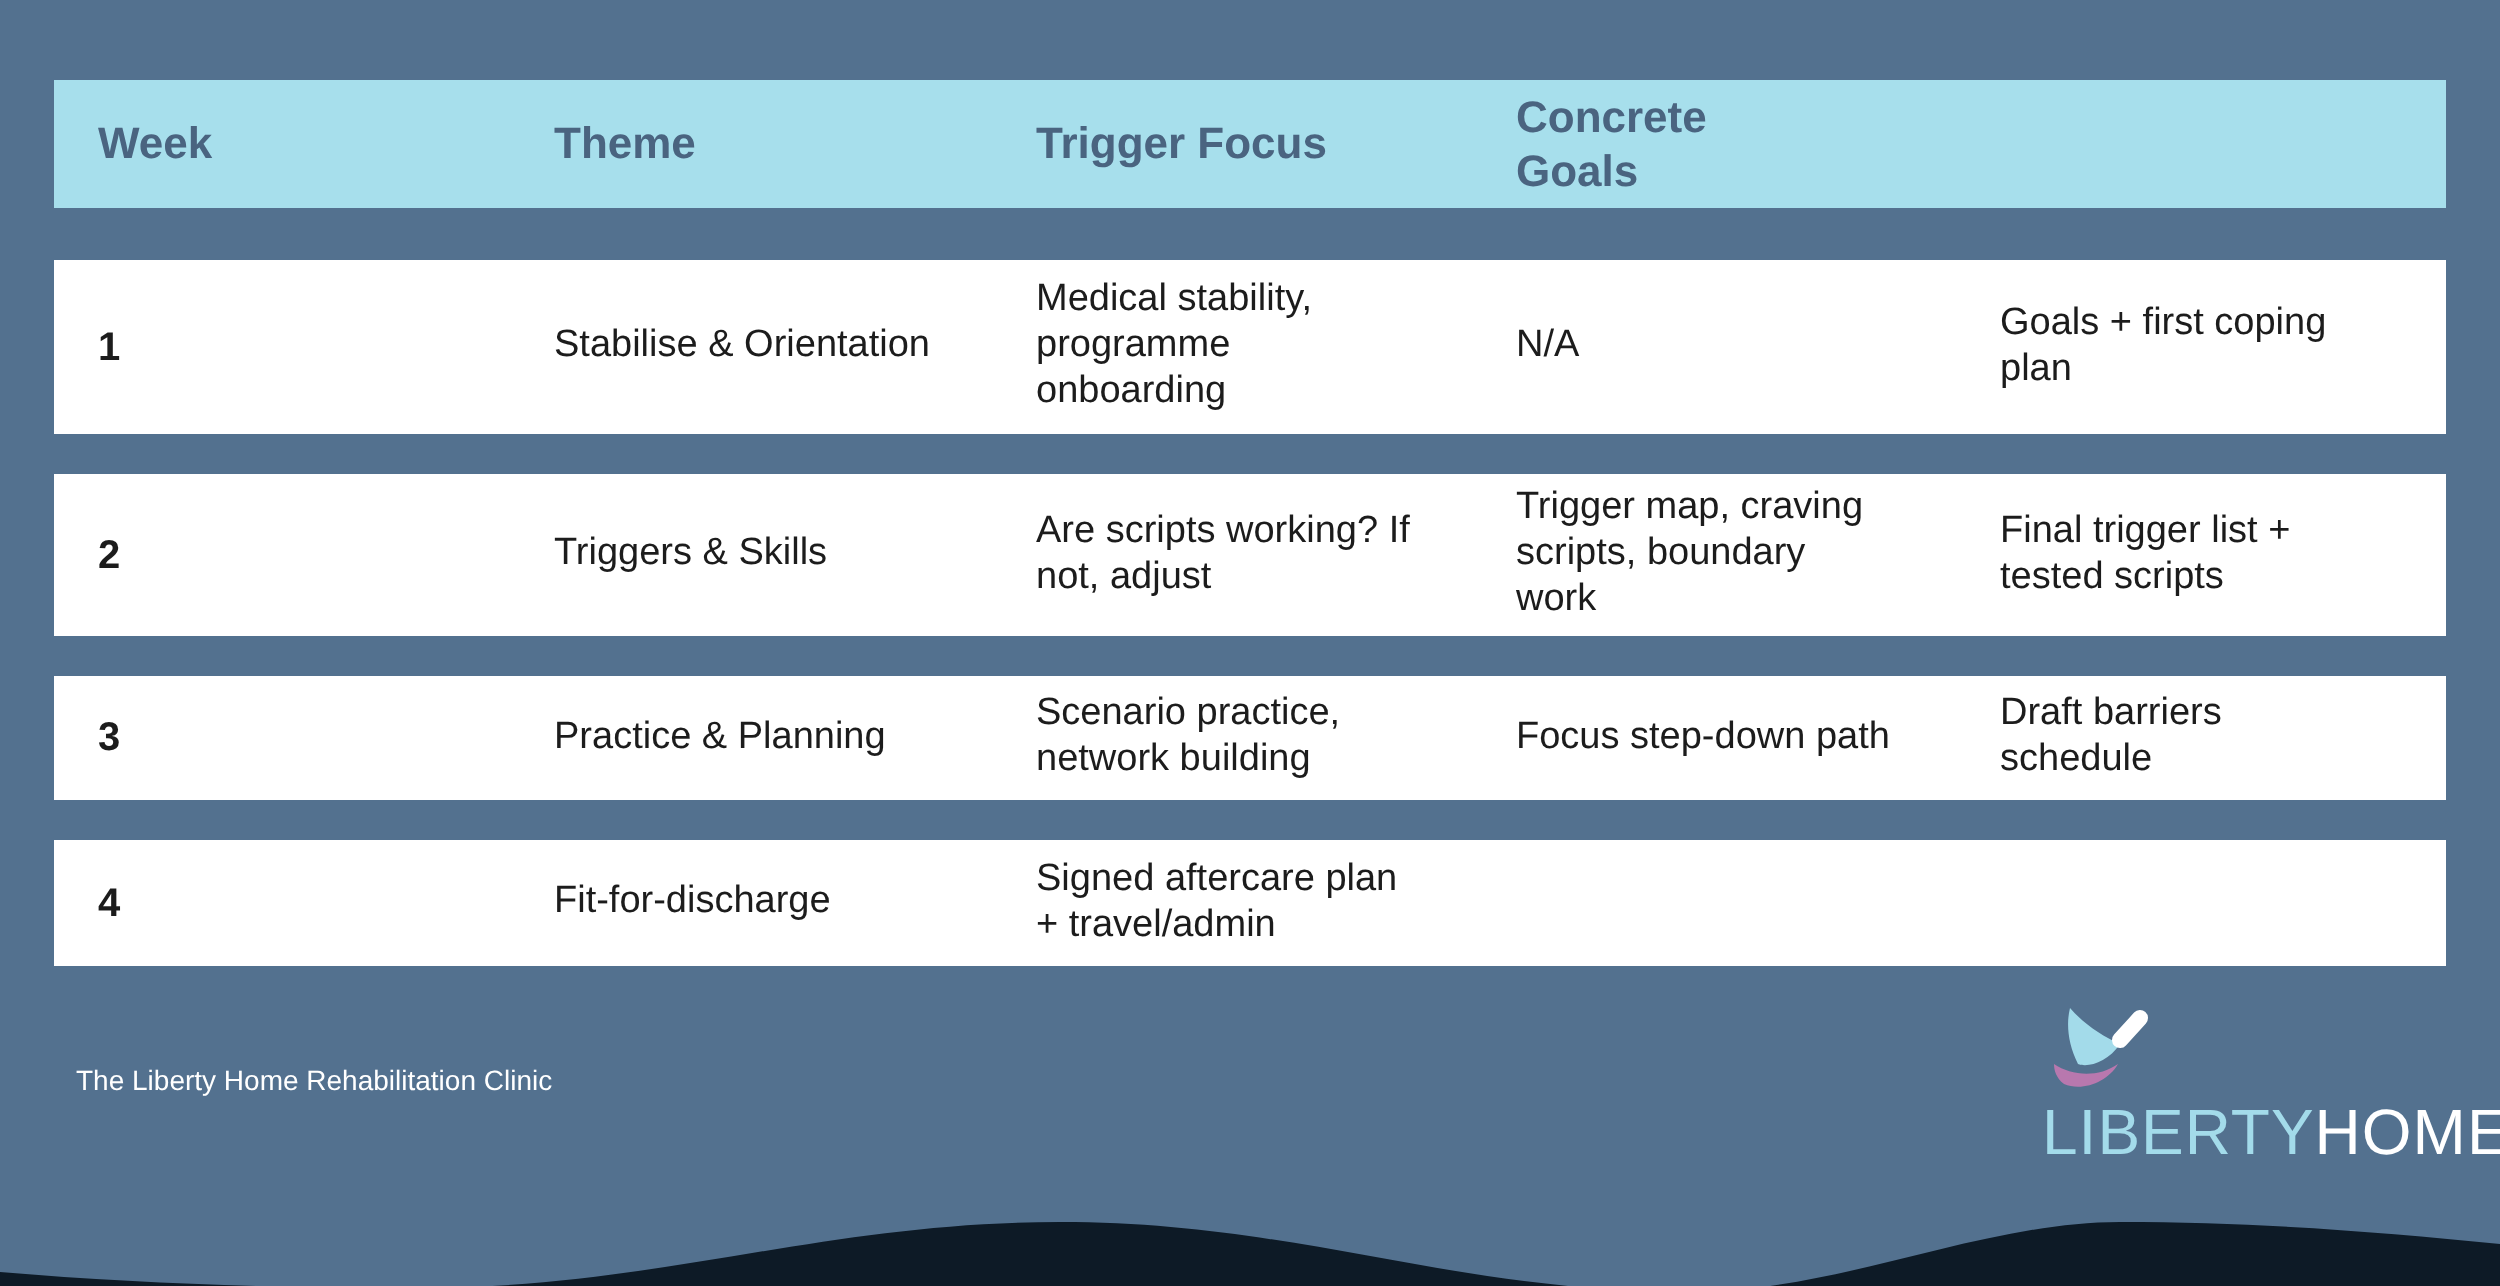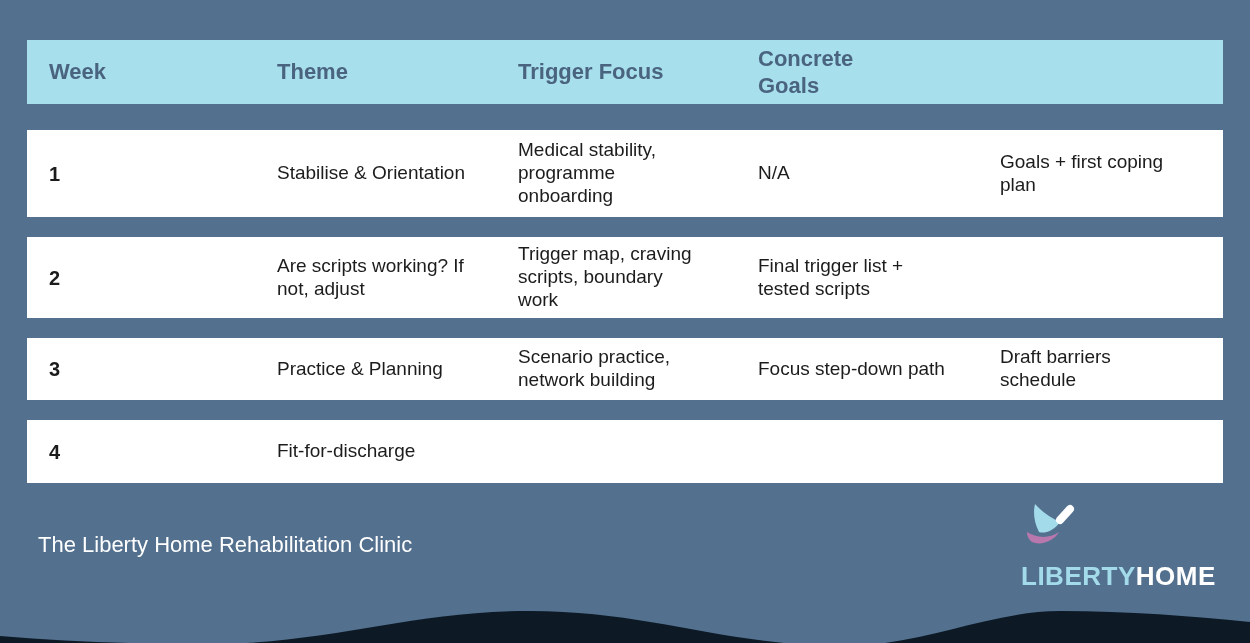--- a/index.html
+++ b/index.html
@@ -42,34 +42,34 @@
   .trow .cell{white-space:pre-line;}
   .trow .week{font-weight:bold;font-size:20px;}
   .row-1{height:87px;margin-top:26px;}
   .row-2{height:81px;margin-top:20px;}
   .row-3{height:62px;margin-top:20px;}
   .row-4{height:63px;margin-top:20px;}
   .clinic-name{
     position:absolute;
     left:38px;top:532px;
     color:#FFFFFF;
-    font-size:22px;
+    font-size:14px;
   }
   .logo{
     position:absolute;
     left:1021px;top:503px;
     width:200px;
     display:flex;
     flex-direction:column;
   }
   .logo-bird{width:52px;height:44px;margin-left:2px;}
   .logo-text{
-    margin-top:14px;
-    font-size:26px;
-    font-weight:bold;
+    margin-top:1px;
+    font-size:32px;
+    font-weight:normal;
     letter-spacing:0.5px;
     white-space:nowrap;
   }
   .logo-liberty{color:#A3DBEA;}
   .logo-home{color:#FFFFFF;}
   .wave{
     position:absolute;
     left:0;bottom:0;
     width:1250px;height:65px;
     display:block;
@@ -96,20 +96,21 @@
       <div class="cell">Medical stability,
 programme
 onboarding</div>
       <div class="cell">N/A</div>
       <div class="cell">Goals + first coping
 plan</div>
     </div>
 
     <div class="grid-row trow row-2">
       <div class="cell first week">2</div>
+      <div class="cell">Triggers &amp; Skills</div>
       <div class="cell">Are scripts working? If
 not, adjust</div>
       <div class="cell">Trigger map, craving
 scripts, boundary
 work</div>
       <div class="cell">Final trigger list +
 tested scripts</div>
     </div>
 
     <div class="grid-row trow row-3">
@@ -118,20 +119,22 @@
       <div class="cell">Scenario practice,
 network building</div>
       <div class="cell">Focus step-down path</div>
       <div class="cell">Draft barriers
 schedule</div>
     </div>
 
     <div class="grid-row trow row-4">
       <div class="cell first week">4</div>
       <div class="cell">Fit-for-discharge</div>
+      <div class="cell">Signed aftercare plan
++ travel/admin</div>
     </div>
 
   </div>
 
   <div class="clinic-name">The Liberty Home Rehabilitation Clinic</div>
 
   <div class="logo">
     <svg class="logo-bird" viewBox="0 0 52 44" xmlns="http://www.w3.org/2000/svg">
 
       <path d="M4,29 C13,35 26,36 36,29 C31,38 18,43 9,39 C5,36 4,32 4,29 Z" fill="#B878AE"></path>

